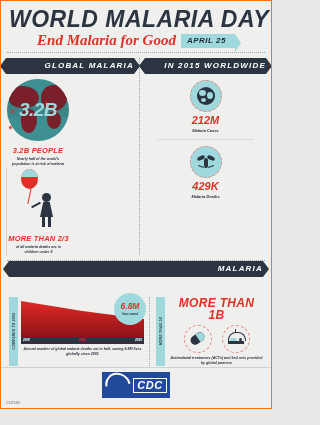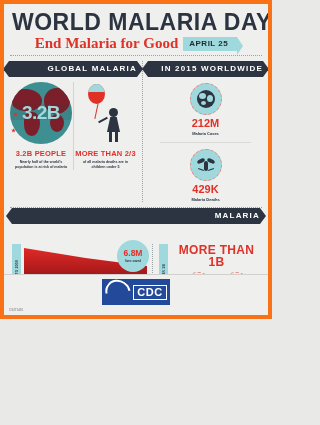--- a/index.html
+++ b/index.html
@@ -3,25 +3,26 @@
 <meta charset="utf-8">
 <style>
   html,body{margin:0;padding:0;}
   body{
     width:272px;height:425px;
     background:#e9e9e7;
     font-family:"Liberation Sans",sans-serif;
     overflow:hidden;
   }
   .page{
-    position:relative;width:272px;height:319px;
+    position:relative;width:272px;height:409px;
     background:#efefee;
     box-sizing:border-box;
-    border:4px solid #f97316;
+    border:1px solid #f97316;
     overflow:hidden;
+    font-style:italic;
   }
   .pad{padding:0 8px;}
 
   
   .title{
     text-align:center;
     font-size:23px;
     font-weight:bold;
     letter-spacing:0.5px;
     color:#2b3440;
@@ -72,21 +73,21 @@
   }
   .banner:before{left:-6px;border-right:6px solid #2b3440;}
   .banner:after{right:-6px;border-left:6px solid #2b3440;}
 
   .cols{display:flex;gap:0;margin-top:5px;}
   .colL{width:138px;padding:0 5px;box-sizing:border-box;}
   .colR{flex:1;padding:0 5px;box-sizing:border-box;
         border-left:1px dotted #9aa3a8;}
 
   
-  .gm-body{display:flex;margin-top:5px;}
+  .gm-body{display:flex;margin-top:5px;flex-direction:column;}
   .gm-half{width:50%;box-sizing:border-box;position:relative;}
   .gm-half.right{border-left:1px solid #d3d3d1;}
 
   .globe{
     position:relative;width:62px;height:62px;border-radius:50%;
     margin:0 auto;background:#3d8f92;overflow:hidden;
   }
   .globe .land{position:absolute;background:#7b1f2b;}
   .globe .l1{width:30px;height:22px;left:2px;top:7px;border-radius:40% 60% 50% 45%;}
   .globe .l2{width:16px;height:24px;left:14px;top:30px;border-radius:40% 50% 60% 50%;}

